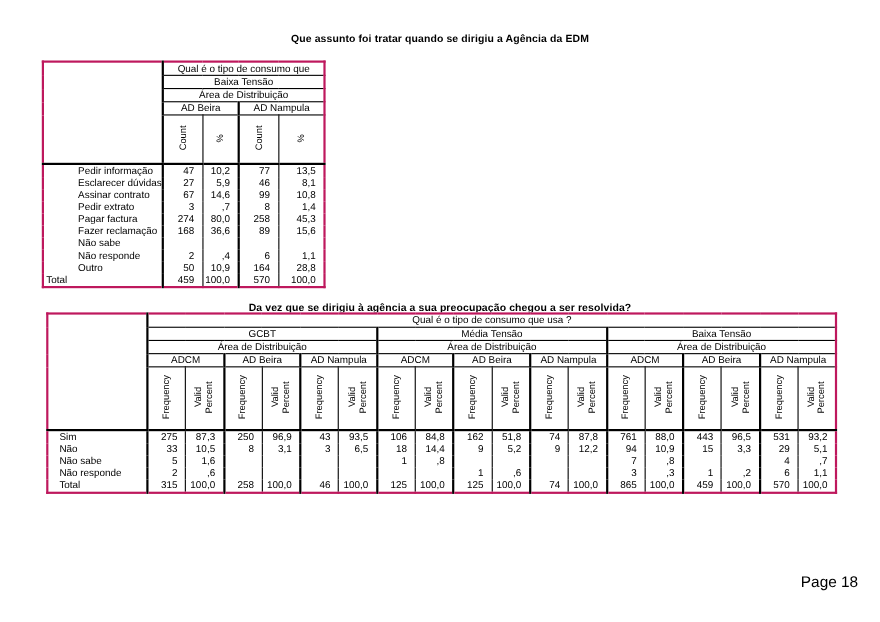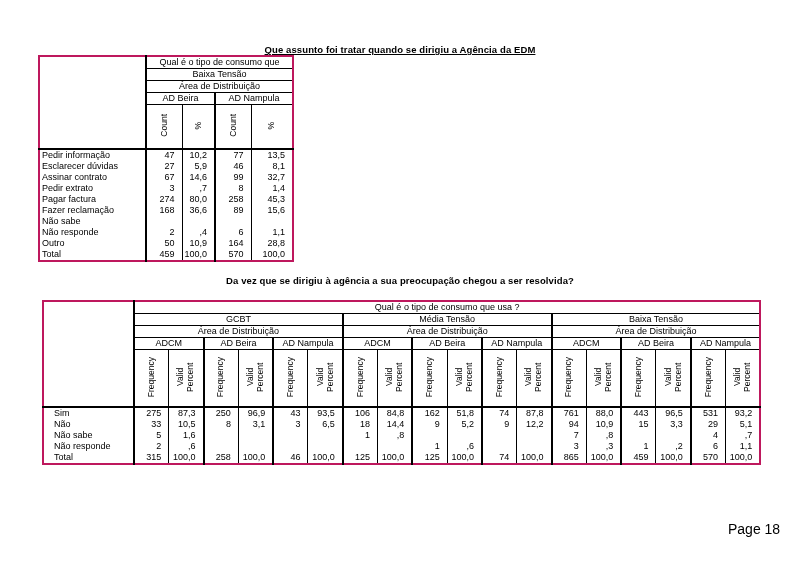--- a/index.html
+++ b/index.html
@@ -8,31 +8,31 @@
     width:800px; height:565px; position:relative;
     font-family:"Liberation Sans", sans-serif; color:#000;
     overflow:hidden;
   }
   .page { position:absolute; left:0; top:0; width:800px; height:565px; background:#fff; }
 
   .doc-title {
     position:absolute; left:0; width:800px; text-align:center;
     font-size:9.5px; font-weight:bold; letter-spacing:0.1px;
   }
-  #title1 { top:44px;text-decoration:underline; }
+  #title1 { top:30px; }
   #title2 { top:275px; }
 
   .pagenum { position:absolute; left:728px; top:521px; font-size:14px; }
 
   table.spss {
     position:absolute; border-collapse:collapse; table-layout:fixed;
     font-size:9px; border:2px solid #be185d; background:#fff;
   }
   #table1 { left:38px; top:55px; }
-  #table2 { left:42px; top:300px;padding-left:30px; }
+  #table2 { left:42px; top:284px;padding-left:30px; }
 
   .spss th, .spss td {
     font-weight:normal; padding:0; vertical-align:middle;
     overflow:hidden; white-space:nowrap;
   }
 
   
   .hdr { text-align:center; height:11px; line-height:11px; border-bottom:1px solid #000; }
   .bl2 { border-left:2px solid #000; }
   .bl1 { border-left:1px solid #000; }
@@ -44,21 +44,21 @@
   #table2 .rot-cell { height:57px; }
   .rot {
     display:inline-block; writing-mode:vertical-rl; transform:rotate(180deg);
     font-size:8.5px; line-height:9.5px; text-align:center; white-space:normal;
   }
   .rot.vp { height:42px; } 
 
   
   td.num { text-align:right; padding-right:7px; height:11px; line-height:11px; }
   td.lbl { text-align:left; height:11px; line-height:11px; }
-  #table1 td.lbl { padding-left:2px; }
+  #table1 td.lbl { padding-left:31px; }
   #table2 td.lbl { padding-left:10px; }
   #table1 td.lbl.total { padding-left:2px; }
   #table2 td.lbl.total { padding-left:10px; }
 </style>
 </head>
 <body>
 
 <div class="page">
 
   <div class="doc-title" id="title1">Que assunto foi tratar quando se dirigiu a Agência da EDM</div>
@@ -106,21 +106,21 @@
           <td class="num bl2">27</td>
           <td class="num bl1">5,9</td>
           <td class="num bl2">46</td>
           <td class="num bl1">8,1</td>
         </tr>
         <tr>
           <td class="lbl">Assinar contrato</td>
           <td class="num bl2">67</td>
           <td class="num bl1">14,6</td>
           <td class="num bl2">99</td>
-          <td class="num bl1">32,7</td>
+          <td class="num bl1">10,8</td>
         </tr>
         <tr>
           <td class="lbl">Pedir extrato</td>
           <td class="num bl2">3</td>
           <td class="num bl1">,7</td>
           <td class="num bl2">8</td>
           <td class="num bl1">1,4</td>
         </tr>
         <tr>
           <td class="lbl">Pagar factura</td>

